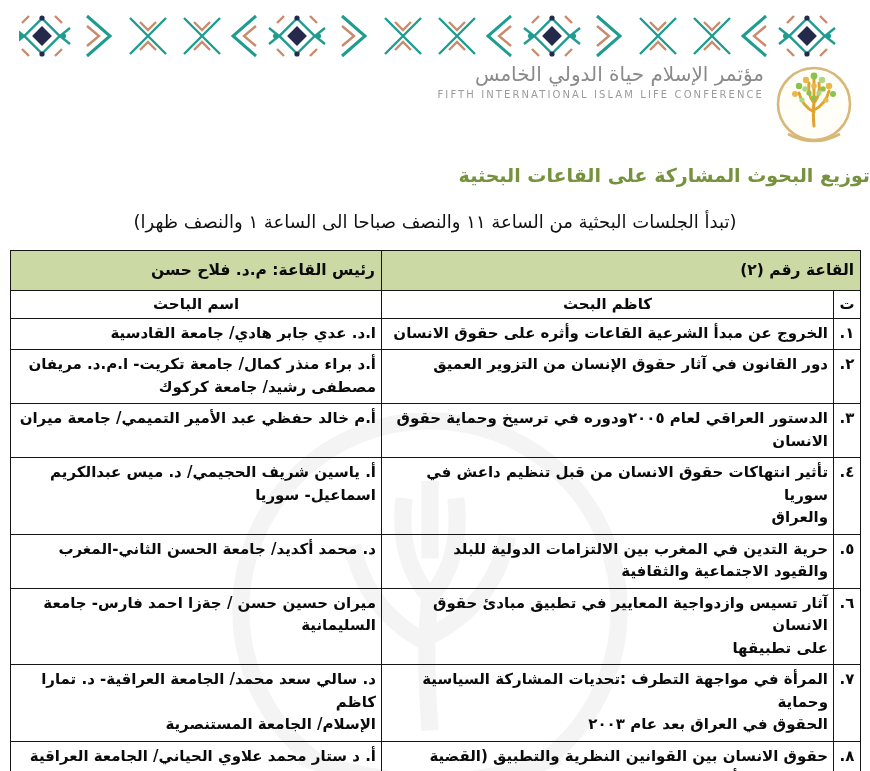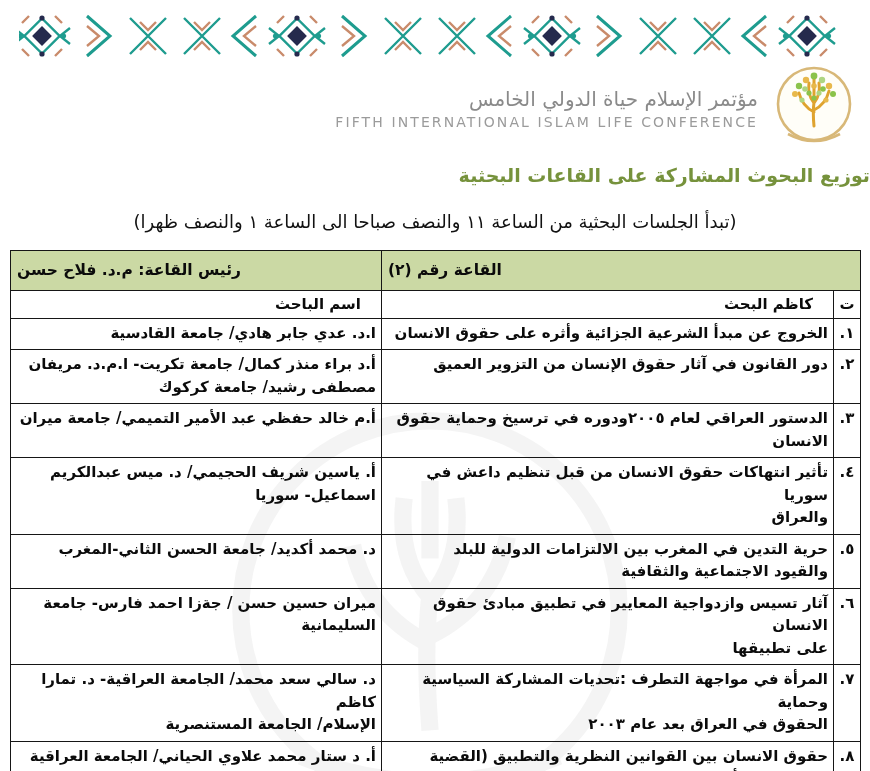--- a/index.html
+++ b/index.html
@@ -13,24 +13,24 @@
     font-family:"DejaVu Sans", sans-serif; color:var(--ink);
   }
   
   .deco-wrap{position:absolute; top:13px; left:19px; width:832px; height:46px;}
   .deco .t{stroke:var(--teal); fill:none; stroke-width:3;}
   .deco .t2{stroke:var(--teal); fill:none; stroke-width:2.4;}
   .deco .c{stroke:var(--tan); fill:none; stroke-width:2.4;}
   .deco .tf{fill:var(--teal);}
   .deco .nf{fill:var(--navy);}
   
-  .logo-row{position:absolute; top:62px; right:14px; display:flex; align-items:center; gap:14px; direction:ltr;}
+  .logo-row{position:absolute; top:62px; right:14px; display:flex; align-items:flex-start; gap:8px; direction:ltr;}
   .logo-text{text-align:right;}
   .logo-ar{font-size:20px; color:#8a8a8a; direction:rtl; line-height:1.2;}
-  .logo-en{font-size:14px; color:#9b9b9b; letter-spacing:2.1px; margin-top:3px; white-space:nowrap;}
+  .logo-en{font-size:10px; color:#9b9b9b; letter-spacing:2.1px; margin-top:3px; white-space:nowrap;}
   
   .doc-title{
     position:absolute; top:164px; left:0; width:100%; text-align:right; direction:rtl;
     font-size:19px; font-weight:bold; color:var(--title-color);
   }
   .doc-subtitle{
     position:absolute; top:211px; left:0; width:100%; text-align:center; direction:rtl;
     font-size:18px; font-weight:normal; color:#111;
   }
   
@@ -40,24 +40,24 @@
   table.papers{
     position:absolute; top:250px; left:10px; width:850px; z-index:1;
     border-collapse:collapse; direction:rtl; table-layout:fixed;
     background:transparent;
   }
   .papers th, .papers td{
     border:1.5px solid #161616; font-weight:bold; font-size:15px;
     vertical-align:top; line-height:1.5; color:#0b0b0b;
   }
   .papers thead .hall-row th{
-    background:var(--header-bg); text-align:left; font-size:15.5px;
+    background:var(--header-bg); text-align:right; font-size:15.5px;
     height:28px; vertical-align:middle; padding:8px 6px;
   }
-  .papers thead .cols-row th{height:27px; vertical-align:middle; padding:2px 20px; text-align:right; background:#fff;}
+  .papers thead .cols-row th{height:27px; vertical-align:middle; padding:2px 20px; background:#fff;}
   .papers thead .cols-row th.idx{text-align:center; padding:2px 1px;}
   .papers td{padding:3px 5px 5px; white-space:pre-line; text-align:right; background:transparent;}
   .papers td.idx{text-align:center; padding:3px 1px; white-space:nowrap;}
   col.c-idx{width:27px;} col.c-title{width:452px;} col.c-name{width:371px;}
 </style>
 </head>
 <body>
 
 <div class="deco-wrap">
   <svg class="deco" width="832" height="46" viewBox="0 0 832 46">
@@ -155,21 +155,21 @@
     </tr>
     <tr class="cols-row">
       <th class="idx">ت</th>
       <th>كاظم البحث</th>
       <th>اسم الباحث</th>
     </tr>
   </thead>
   <tbody>
   <tr>
     <td class="idx">١.</td>
-    <td>الخروج عن مبدأ الشرعية الجزائية وأثره على حقوق الانسان</td>
+    <td>الخروج عن مبدأ الشرعية القاعات وأثره على حقوق الانسان</td>
     <td>ا.د. عدي جابر هادي/ جامعة القادسية</td>
   </tr>
 
   <tr>
     <td class="idx">٢.</td>
     <td>دور القانون في آثار حقوق الإنسان من التزوير العميق</td>
     <td>أ.د براء منذر كمال/ جامعة تكريت- ا.م.د. مريفان
 مصطفى رشيد/ جامعة كركوك</td>
   </tr>
 

